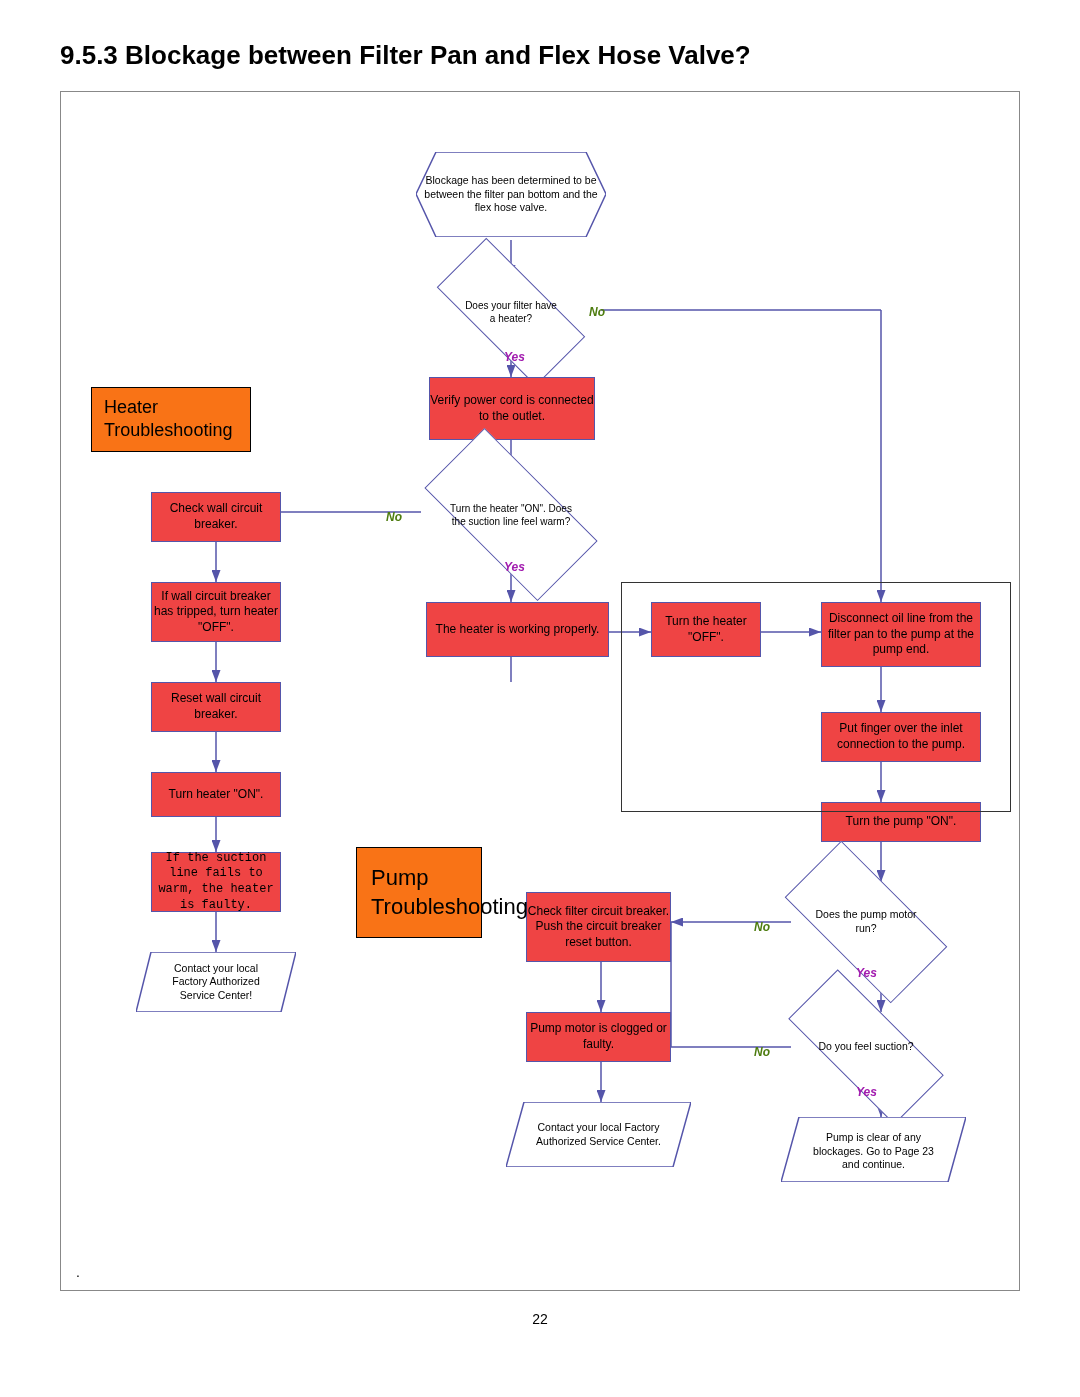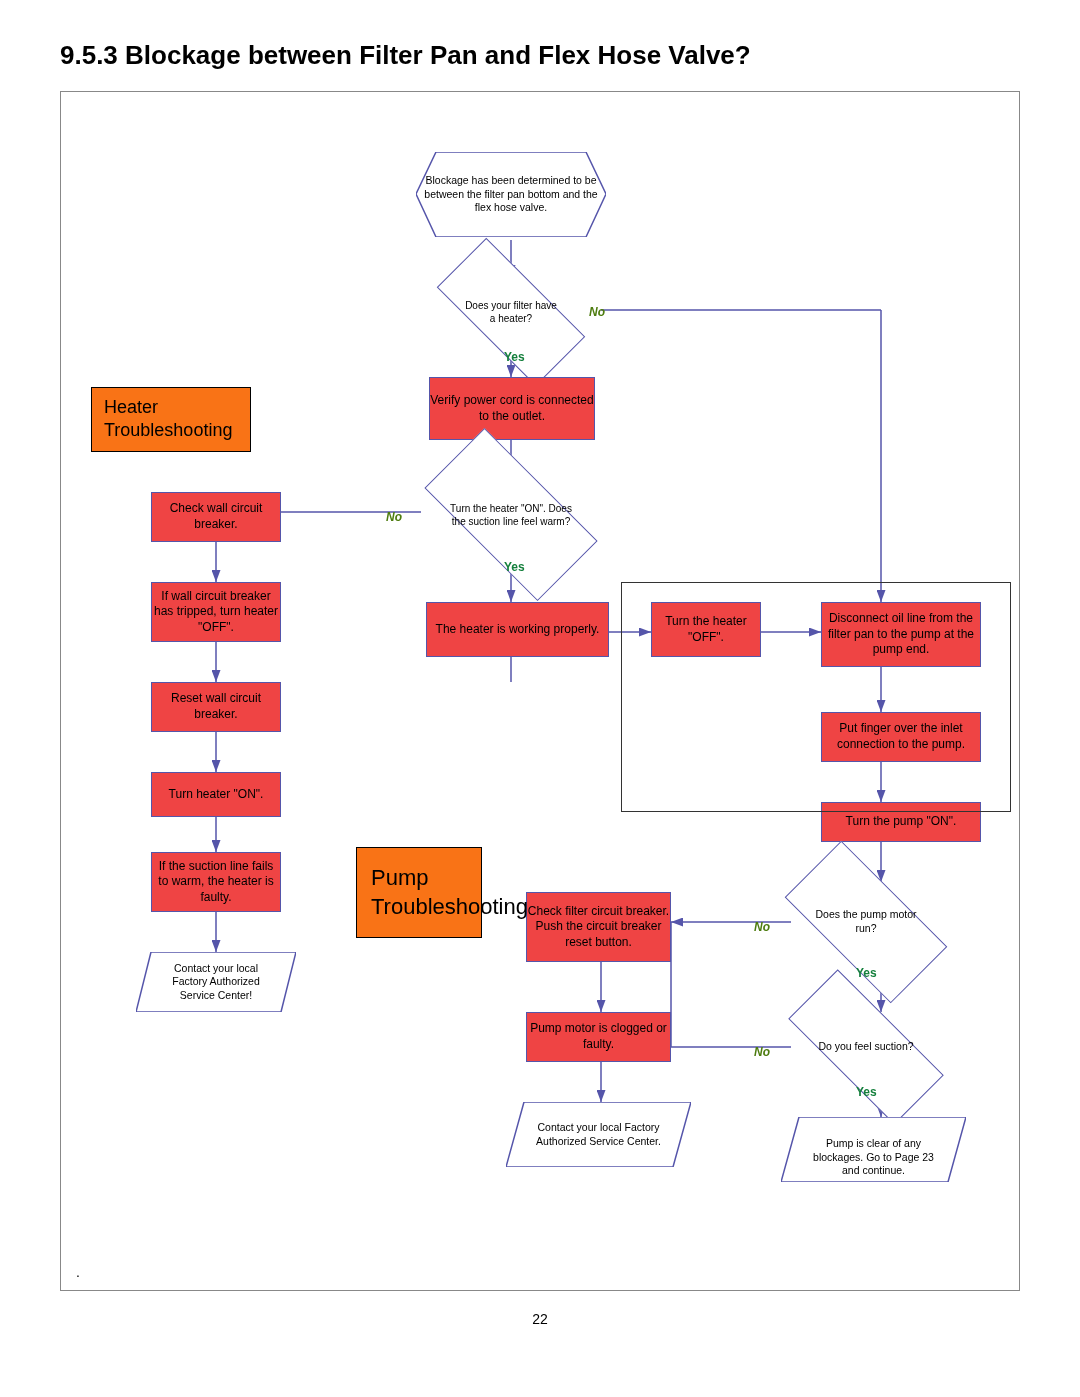--- a/index.html
+++ b/index.html
@@ -35,21 +35,22 @@
     .label-box {
       border: 1.5px solid #000;
       background: #f97316;
       position: absolute;
       font-size: 18px;
       font-weight: normal;
       padding: 8px 12px;
       line-height: 1.3;
     }
     .yes-label {
-      color: #15803d;
+      color: #a21caf;
+      font-style: italic;
       font-weight: bold;
       font-size: 12px;
       position: absolute;
     }
     .no-label {
       color: #4d7c0f;
       font-style: italic;
       font-weight: bold;
       font-size: 12px;
       position: absolute;
@@ -169,21 +170,21 @@
   <div class="flow-box" style="top:710px;left:760px;width:160px;height:40px;display:flex;align-items:center;justify-content:center;">Turn the pump "ON".</div>
 
   <div class="flow-box" style="top:400px;left:90px;width:130px;height:50px;display:flex;align-items:center;justify-content:center;text-align:center;">Check wall circuit breaker.</div>
 
   <div class="flow-box" style="top:490px;left:90px;width:130px;height:60px;display:flex;align-items:center;justify-content:center;text-align:center;">If wall circuit breaker has tripped, turn heater "OFF".</div>
 
   <div class="flow-box" style="top:590px;left:90px;width:130px;height:50px;display:flex;align-items:center;justify-content:center;text-align:center;">Reset wall circuit breaker.</div>
 
   <div class="flow-box" style="top:680px;left:90px;width:130px;height:45px;display:flex;align-items:center;justify-content:center;text-align:center;">Turn heater "ON".</div>
 
-  <div class="flow-box" style="top:760px;left:90px;width:130px;height:60px;display:flex;align-items:center;justify-content:center;text-align:center;">If the suction line fails to warm, the heater is faulty.</div>
+  <div class="flow-box" style="top:760px;left:90px;width:130px;height:60px;display:flex;align-items:center;justify-content:center;text-align:center;font-family:Liberation Mono, monospace;">If the suction line fails to warm, the heater is faulty.</div>
 
   <div style="position:absolute;top:860px;left:75px;width:160px;height:60px;">
     <svg width="160" height="60">
       <polygon points="15,0 160,0 145,60 0,60" fill="white" stroke="#5555aa" stroke-width="1.5"></polygon>
     </svg>
     <div style="position:absolute;top:0;left:0;width:160px;height:60px;display:flex;align-items:center;justify-content:center;text-align:center;font-size:10.5px;line-height:1.3;padding:5px 20px;">Contact your local Factory Authorized Service Center!</div>
   </div>
 
   <div style="position:absolute;top:790px;left:730px;width:150px;height:80px;">
     <div style="position:absolute;top:0;left:0;width:150px;height:80px;transform:rotate(45deg);border:1.5px solid #5555aa;background:white;"></div>
@@ -211,21 +212,21 @@
     <svg width="185" height="65">
       <polygon points="18,0 185,0 167,65 0,65" fill="white" stroke="#5555aa" stroke-width="1.5"></polygon>
     </svg>
     <div style="position:absolute;top:0;left:0;width:185px;height:65px;display:flex;align-items:center;justify-content:center;text-align:center;font-size:10.5px;line-height:1.3;padding:5px 25px;">Contact your local Factory Authorized Service Center.</div>
   </div>
 
   <div style="position:absolute;top:1025px;left:720px;width:185px;height:65px;">
     <svg width="185" height="65">
       <polygon points="18,0 185,0 167,65 0,65" fill="white" stroke="#5555aa" stroke-width="1.5"></polygon>
     </svg>
-    <div style="position:absolute;top:8px;left:0;width:185px;height:65px;display:flex;align-items:center;justify-content:center;text-align:center;font-size:10.5px;line-height:1.3;padding:5px 22px;">Pump is clear of any blockages. Go to Page 23 and continue.</div>
+    <div style="position:absolute;top:2px;left:0;width:185px;height:65px;display:flex;align-items:center;justify-content:center;text-align:center;font-size:10.5px;line-height:1.3;padding:5px 22px;">Pump is clear of any blockages. Go to Page 23 and continue.</div>
   </div>
 
   <div class="label-box" style="top:295px;left:30px;width:160px;">
     <span>Heater<br>Troubleshooting</span>
   </div>
 
   <div class="label-box" style="top:755px;left:295px;width:126px;font-size:22px;padding:16px 14px;">
     <span>Pump<br>Troubleshooting</span>
   </div>
 

